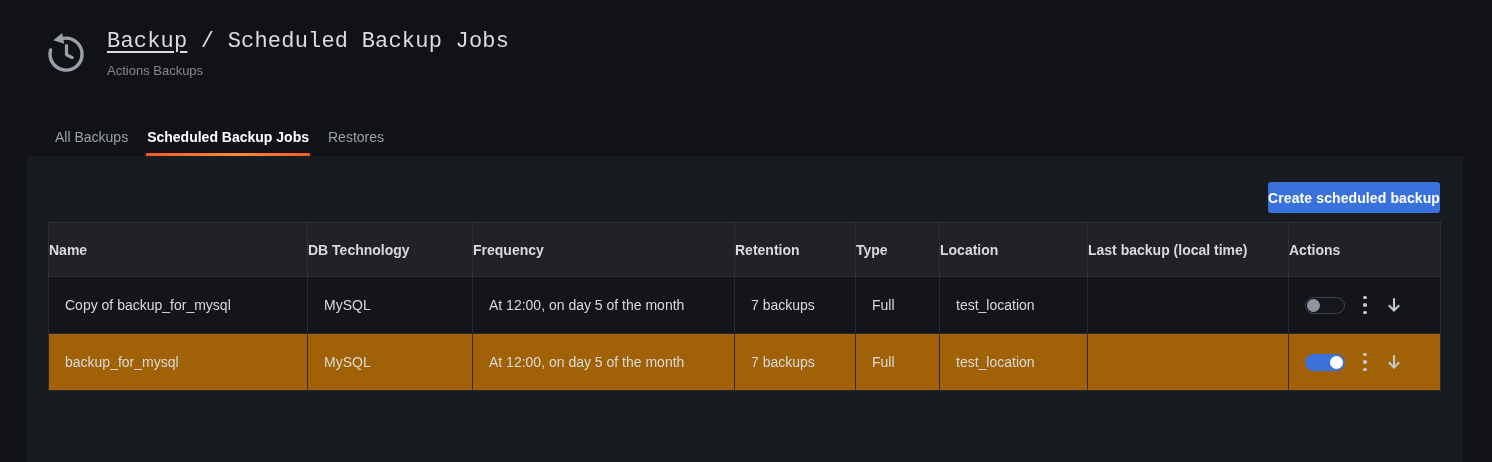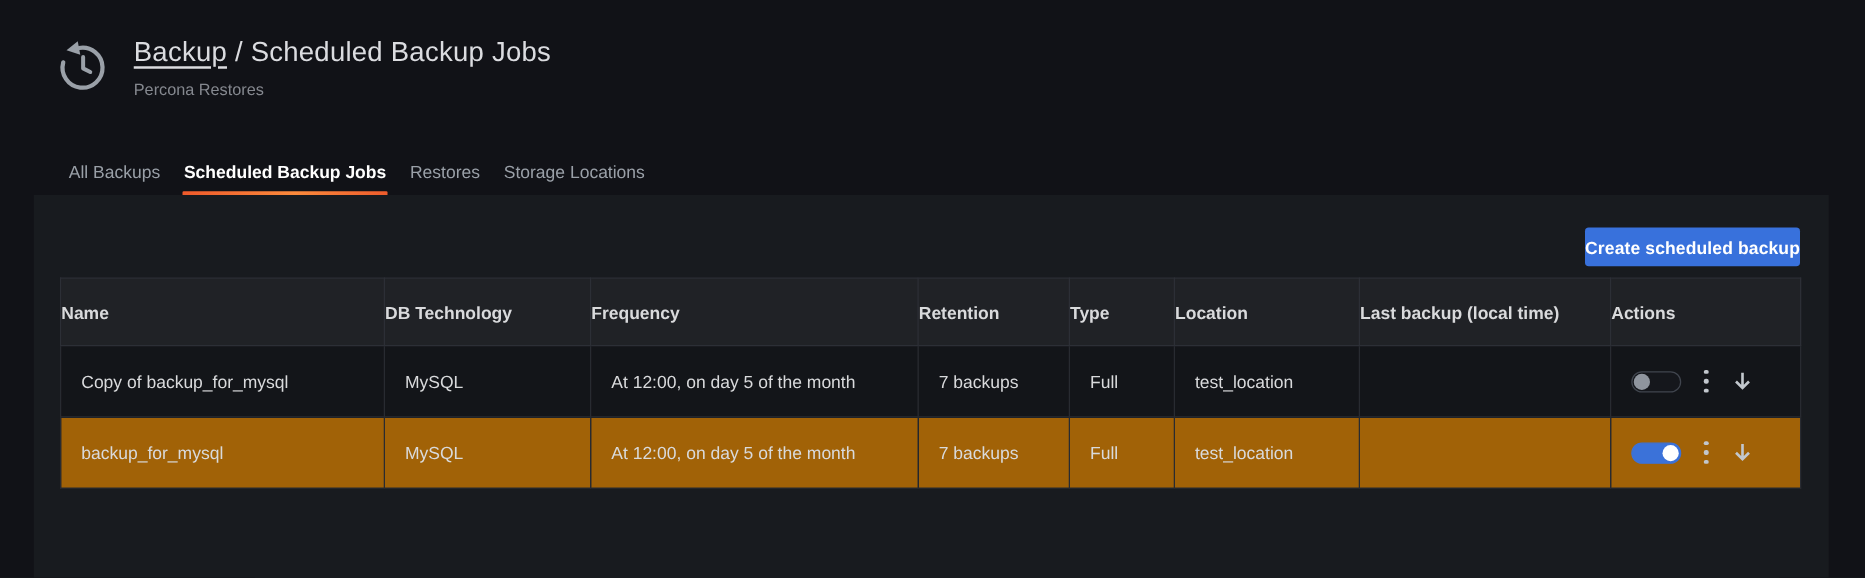--- a/index.html
+++ b/index.html
@@ -9,21 +9,21 @@
     background:#111217;
     font-family:"Liberation Sans", sans-serif;
     color:#d8d9da;
     overflow:hidden;
   }
 
   
   .page-header { position:absolute; left:40px; top:25px; display:flex; gap:15px; }
   .page-header-icon { width:52px; height:54px; flex:0 0 auto; }
   .page-header-text { padding-top:4px; }
-  .page-title { font-size:22px; font-weight:400; color:#dbdce0; letter-spacing:.2px; }
+  .page-title { font-size:22px; font-weight:400; color:#dbdce0; letter-spacing:.2px;font-family:Liberation Mono, monospace; }
   .crumb-link { text-decoration:underline; text-underline-offset:4px; cursor:pointer; }
   .crumb-sep, .crumb-current { text-decoration:none; }
   .page-subtitle { margin-top:9px; font-size:13px; color:#85888f; }
 
   
   .tabs { position:absolute; left:47px; top:120px; display:flex; }
   .tab {
     position:relative; padding:9px 8px 12px; margin-right:3px;
     font-size:14px; color:#9aa0a8; cursor:pointer; white-space:nowrap;text-align:center;
   }
@@ -90,39 +90,35 @@
     <path d="M 23.2 12.4 A 16 16 0 1 1 10.6 23.9" fill="none" stroke="#9aa0a8" stroke-width="3.4" stroke-linecap="round"></path>
     <polygon points="13.2,14.2 24.2,17.8 22.2,7.0" fill="#9aa0a8"></polygon>
     <path d="M 26.5 19.5 L 26.5 28.7 L 32.2 31.6" fill="none" stroke="#9aa0a8" stroke-width="3.2" stroke-linecap="round" stroke-linejoin="round"></path>
   </svg>
   <div class="page-header-text">
     <div class="page-title">
       <span class="crumb-link">Backup</span>
       <span class="crumb-sep">/</span>
       <span class="crumb-current">Scheduled Backup Jobs</span>
     </div>
-    <div class="page-subtitle">Percona Restores</div>
+    <div class="page-subtitle">Actions Backups</div>
   </div>
 </div>
 
 <div class="tabs">
   <div class="tab">
     <span>All Backups</span>
     
   </div>
   <div class="tab active">
     <span>Scheduled Backup Jobs</span>
     <span class="tab-underline"></span>
   </div>
   <div class="tab">
     <span>Restores</span>
-    
-  </div>
-  <div class="tab">
-    <span>Storage Locations</span>
     
   </div>
 </div>
 
 <div class="panel">
 
   <button class="create-btn">Create scheduled backup</button>
 
   <table class="jobs">
     <colgroup>

